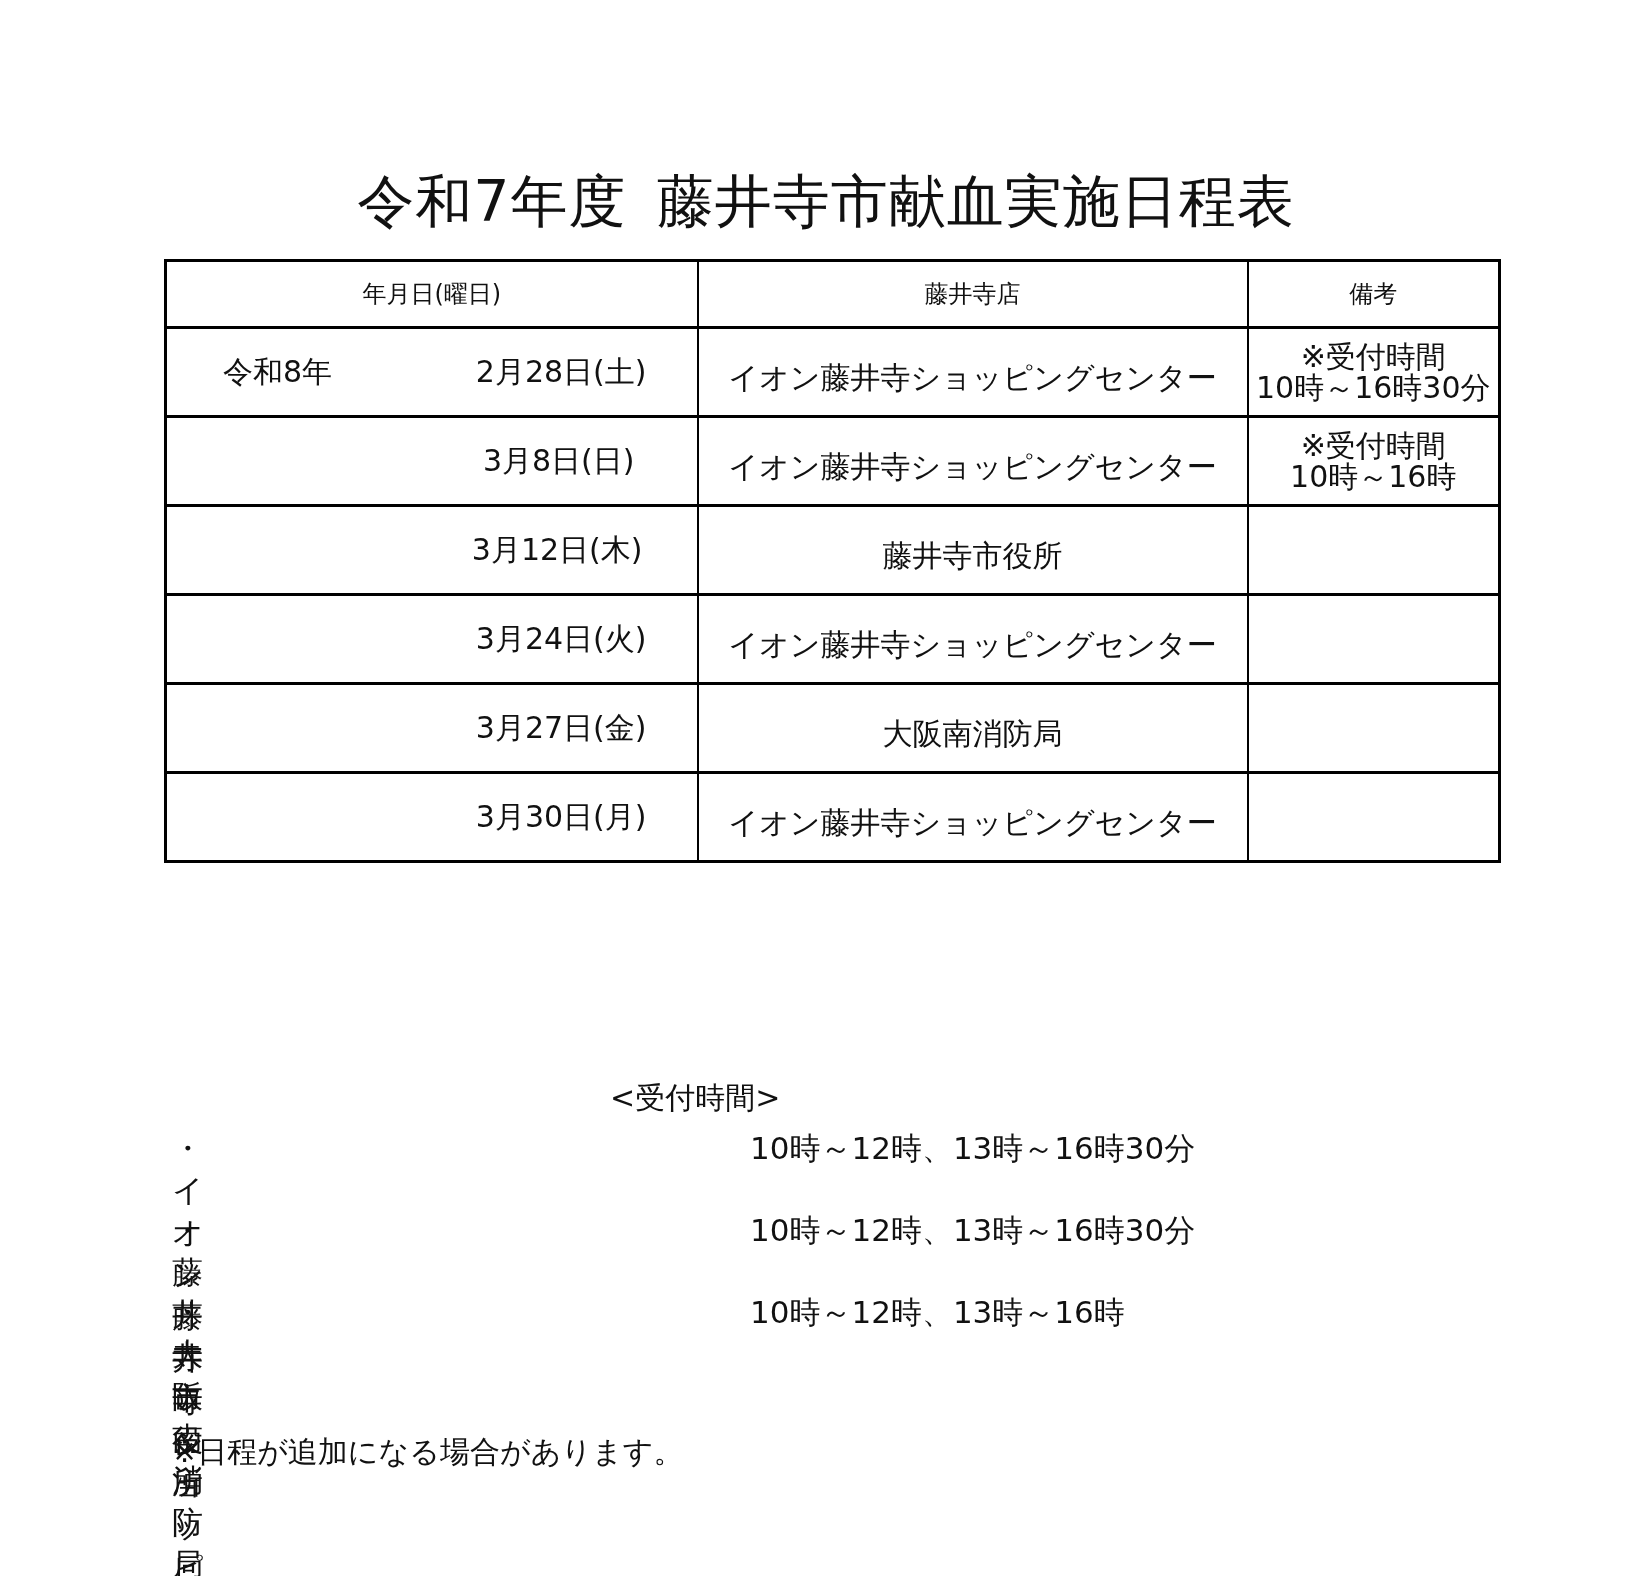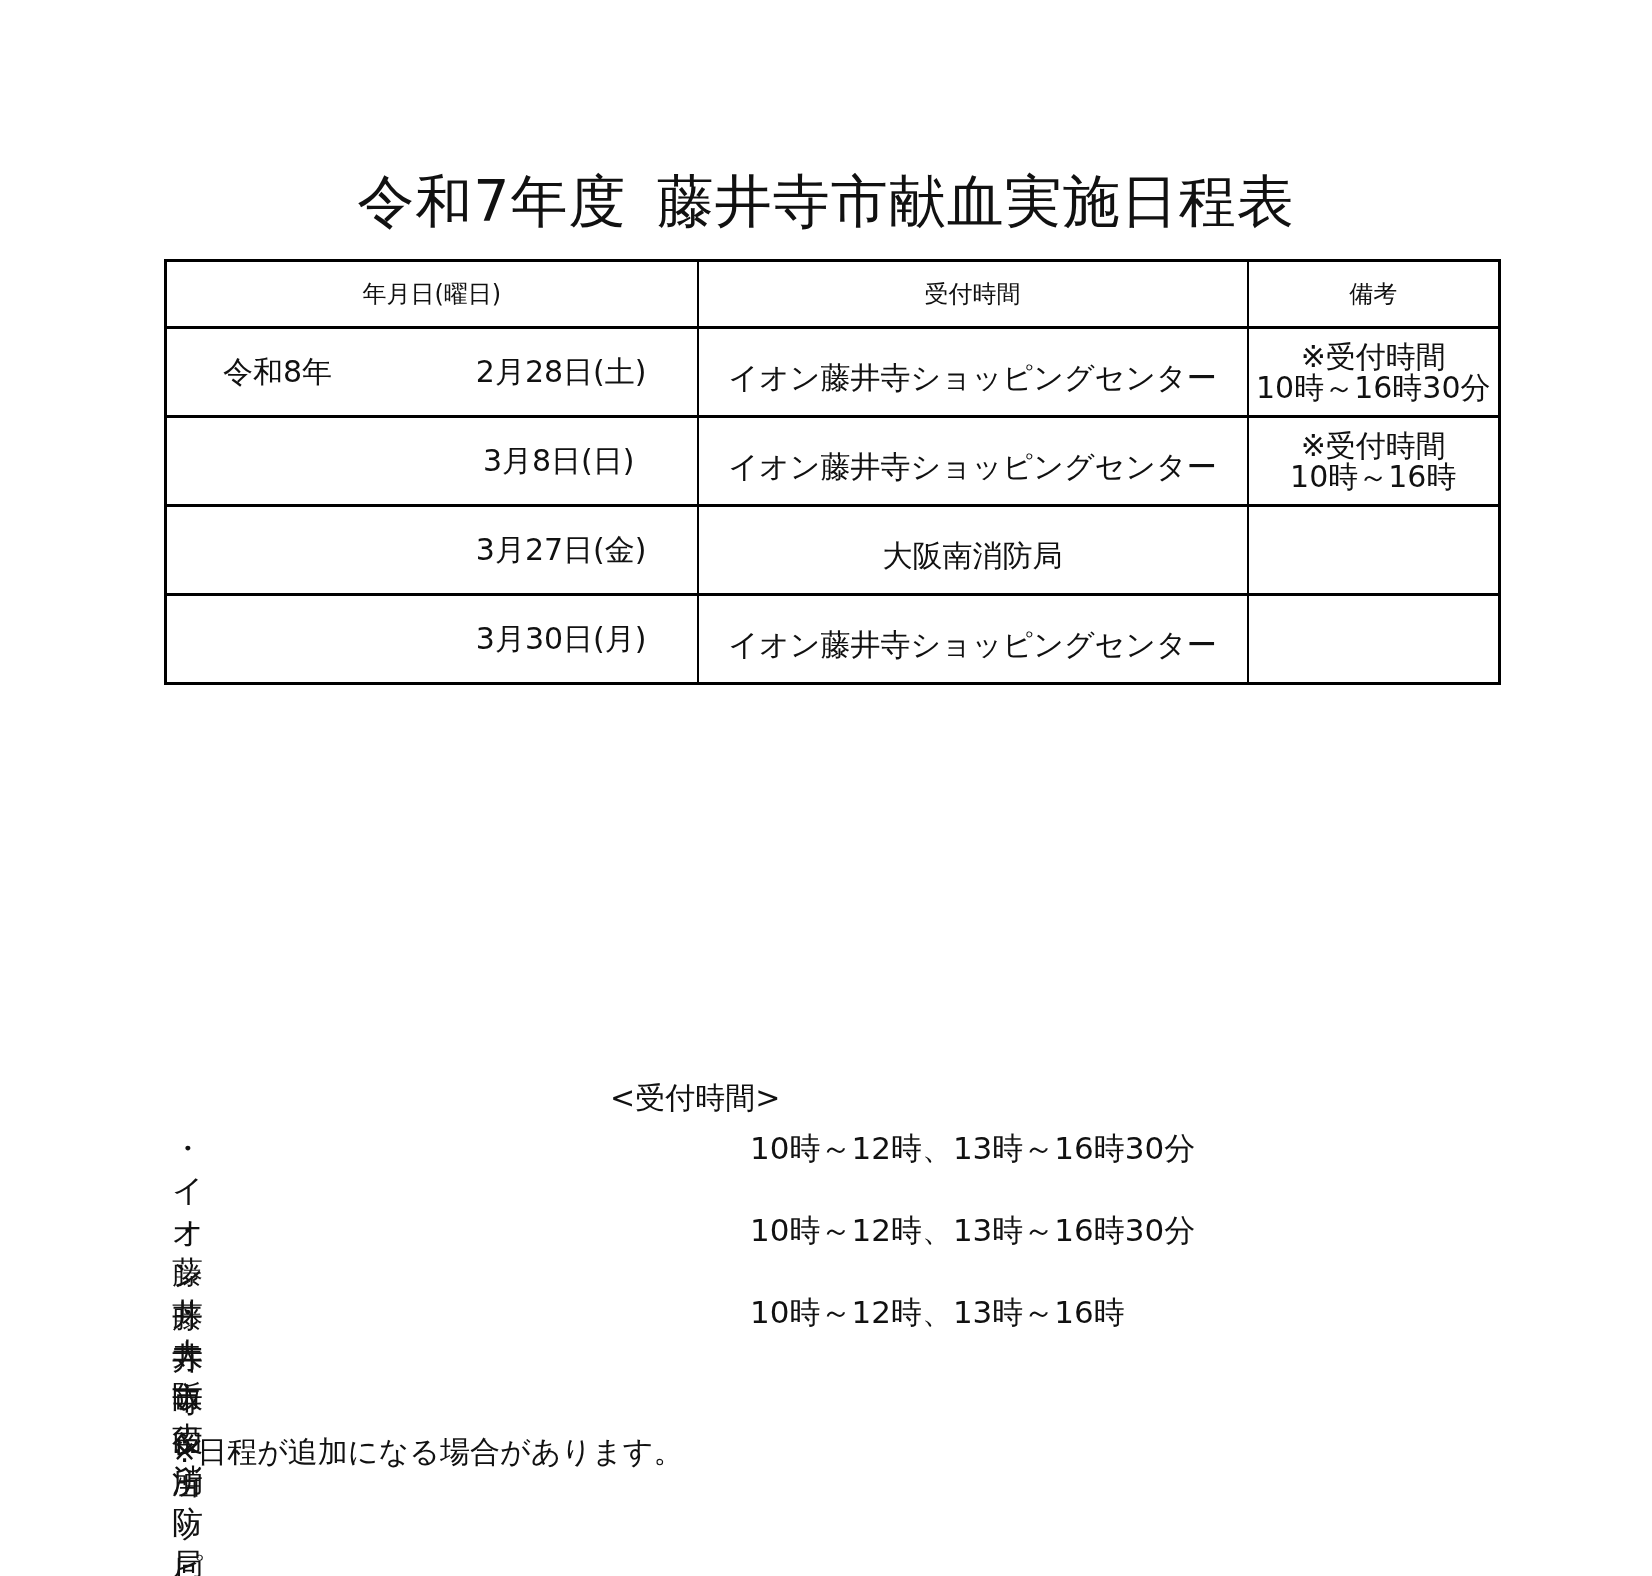--- a/index.html
+++ b/index.html
@@ -32,21 +32,21 @@
 
 <table class="sched">
   <colgroup>
       <col class="c1">
       <col class="c2">
       <col class="c3">
     </colgroup>
   <tbody>
       <tr>
     <th>年月日(曜日)</th>
-    <th>受付時間</th>
+    <th>藤井寺店</th>
     <th>備考</th>
   </tr>
   <tr>
     <td class="date-cell">
           <span class="era">令和8年</span>
           <span class="date">2月28日(土)</span>
         </td>
     <td>
           <span class="main">イオン藤井寺ショッピングセンター</span>
         </td>
@@ -59,20 +59,38 @@
     <td class="date-cell">
           <span class="date" style="right:62px">3月8日(日)</span>
         </td>
     <td>
           <span class="main">イオン藤井寺ショッピングセンター</span>
         </td>
     <td class="note">
           <span style="display:block">※受付時間</span>
           <span style="display:block">10時～16時</span>
         </td>
+  </tr>
+  <tr>
+    <td class="date-cell">
+          <span class="date" style="right:54px">3月12日(木)</span>
+        </td>
+    <td>
+          <span class="main">藤井寺市役所</span>
+        </td>
+    <td class="note"></td>
+  </tr>
+  <tr>
+    <td class="date-cell">
+          <span class="date">3月24日(火)</span>
+        </td>
+    <td>
+          <span class="main">イオン藤井寺ショッピングセンター</span>
+        </td>
+    <td class="note"></td>
   </tr>
   <tr>
     <td class="date-cell">
           <span class="date">3月27日(金)</span>
         </td>
     <td>
           <span class="main">大阪南消防局</span>
         </td>
     <td class="note"></td>
   </tr>

